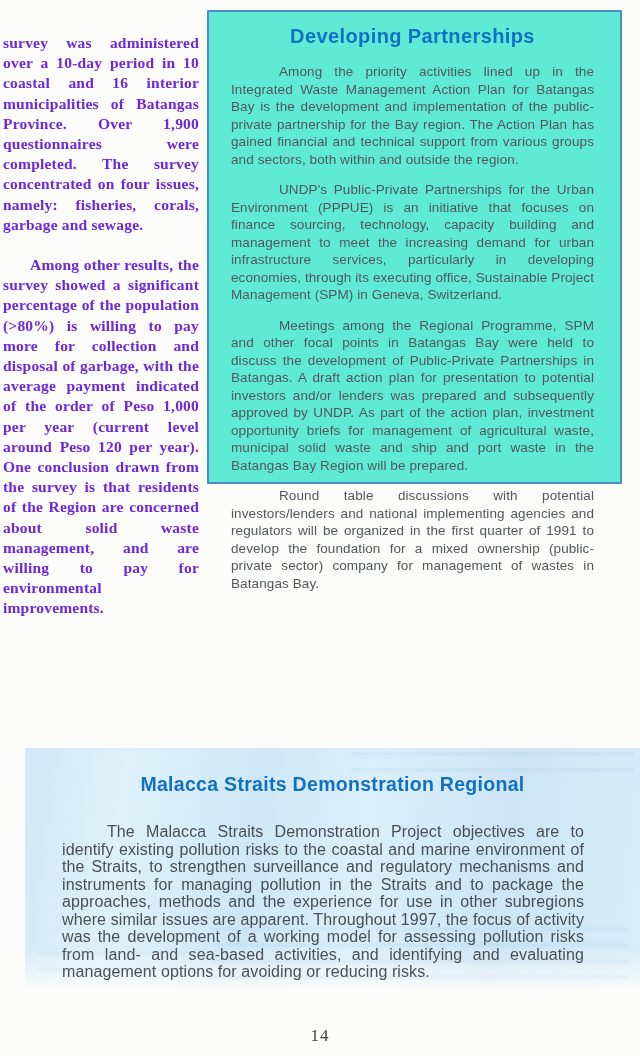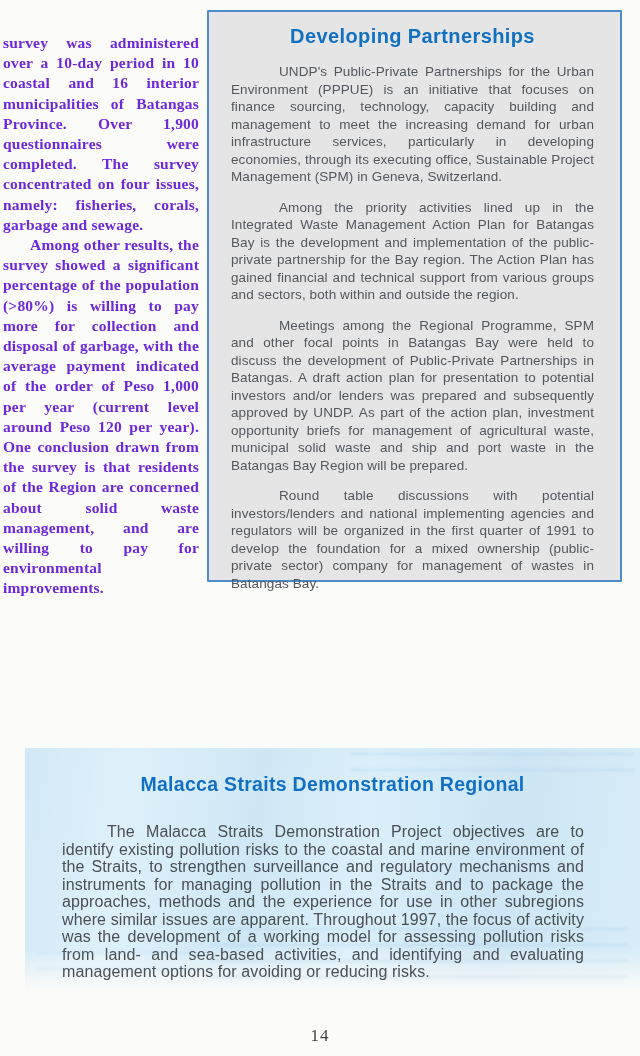--- a/index.html
+++ b/index.html
@@ -16,31 +16,31 @@
     position: absolute;
     left: 3px; top: 33px; width: 196px;
     font-family: "Liberation Serif", serif;
     font-size: 15.5px; line-height: 20.2px;
     color: #6d28d9;
     text-align: justify;
     letter-spacing: 0.2px;
     font-weight: bold;
   }
   .left-col p { margin: 0; }
-  .left-col p + p { text-indent: 27px; }
+  .left-col p + p { margin-top: 20px; text-indent: 27px; }
 
   
   .pbox {
     position: absolute;
     left: 207px; top: 10px;
-    width: 415px; height: 572px;
+    width: 415px; height: 474px;
     box-sizing: border-box;
     border: 2px solid #4d8cc7;
     border-radius: 1px;
-    background: #e5e5e5;
+    background: #5eead4;
     padding: 12px 26px 0 22px;
   }
   .pbox h2 {
     margin: 0 0 15px 0;
     text-align: center;
     font-size: 20px; line-height: 24px;
     font-weight: bold;
     color: #1270c3;
     letter-spacing: 0.4px;
   }
@@ -110,22 +110,22 @@
 </head>
 <body>
 
 <div class="left-col">
   <p>survey was administered over a 10-day period in 10 coastal and 16 interior municipalities of Batangas Province. Over 1,900 questionnaires were completed. The survey concentrated on four issues, namely: fisheries, corals, garbage and sewage.</p>
   <p>Among other results, the survey showed a significant percentage of the population (&gt;80%) is willing to pay more for collection and disposal of garbage, with the average payment indicated of the order of Peso 1,000 per year (current level around Peso 120 per year). One conclusion drawn from the survey is that residents of the Region are concerned about solid waste management, and are willing to pay for environmental improvements.</p>
 </div>
 
 <div class="pbox">
   <h2>Developing Partnerships</h2>
+  <p>Among the priority activities lined up in the Integrated Waste Management Action Plan for Batangas Bay is the development and implementation of the public-private partnership for the Bay region. The Action Plan has gained financial and technical support from various groups and sectors, both within and outside the region.</p>
   <p>UNDP's Public-Private Partnerships for the Urban Environment (PPPUE) is an initiative that focuses on finance sourcing, technology, capacity building and management to meet the increasing demand for urban infrastructure services, particularly in developing economies, through its executing office, Sustainable Project Management (SPM) in Geneva, Switzerland.</p>
-  <p>Among the priority activities lined up in the Integrated Waste Management Action Plan for Batangas Bay is the development and implementation of the public-private partnership for the Bay region. The Action Plan has gained financial and technical support from various groups and sectors, both within and outside the region.</p>
   <p>Meetings among the Regional Programme, SPM and other focal points in Batangas Bay were held to discuss the development of Public-Private Partnerships in Batangas. A draft action plan for presentation to potential investors and/or lenders was prepared and subsequently approved by UNDP. As part of the action plan, investment opportunity briefs for management of agricultural waste, municipal solid waste and ship and port waste in the Batangas Bay Region will be prepared.</p>
   <p>Round table discussions with potential investors/lenders and national implementing agencies and regulators will be organized in the first quarter of 1991 to develop the foundation for a mixed ownership (public-private sector) company for management of wastes in Batangas Bay.</p>
 </div>
 
 <div class="band">
   <div class="ghost ghost-top"></div>
   <h2>Malacca Straits Demonstration Regional</h2>
   <p>The Malacca Straits Demonstration Project objectives are to identify existing pollution risks to the coastal and marine environment of the Straits, to strengthen surveillance and regulatory mechanisms and instruments for managing pollution in the Straits and to package the approaches, methods and the experience for use in other subregions where similar issues are apparent.  Throughout 1997, the focus of activity was the development of a working model for assessing pollution risks from land- and sea-based activities, and identifying and evaluating management options for avoiding or reducing risks.</p>
   <div class="ghost ghost-bottom"></div>
   <div class="ghost ghost-strip"></div>

